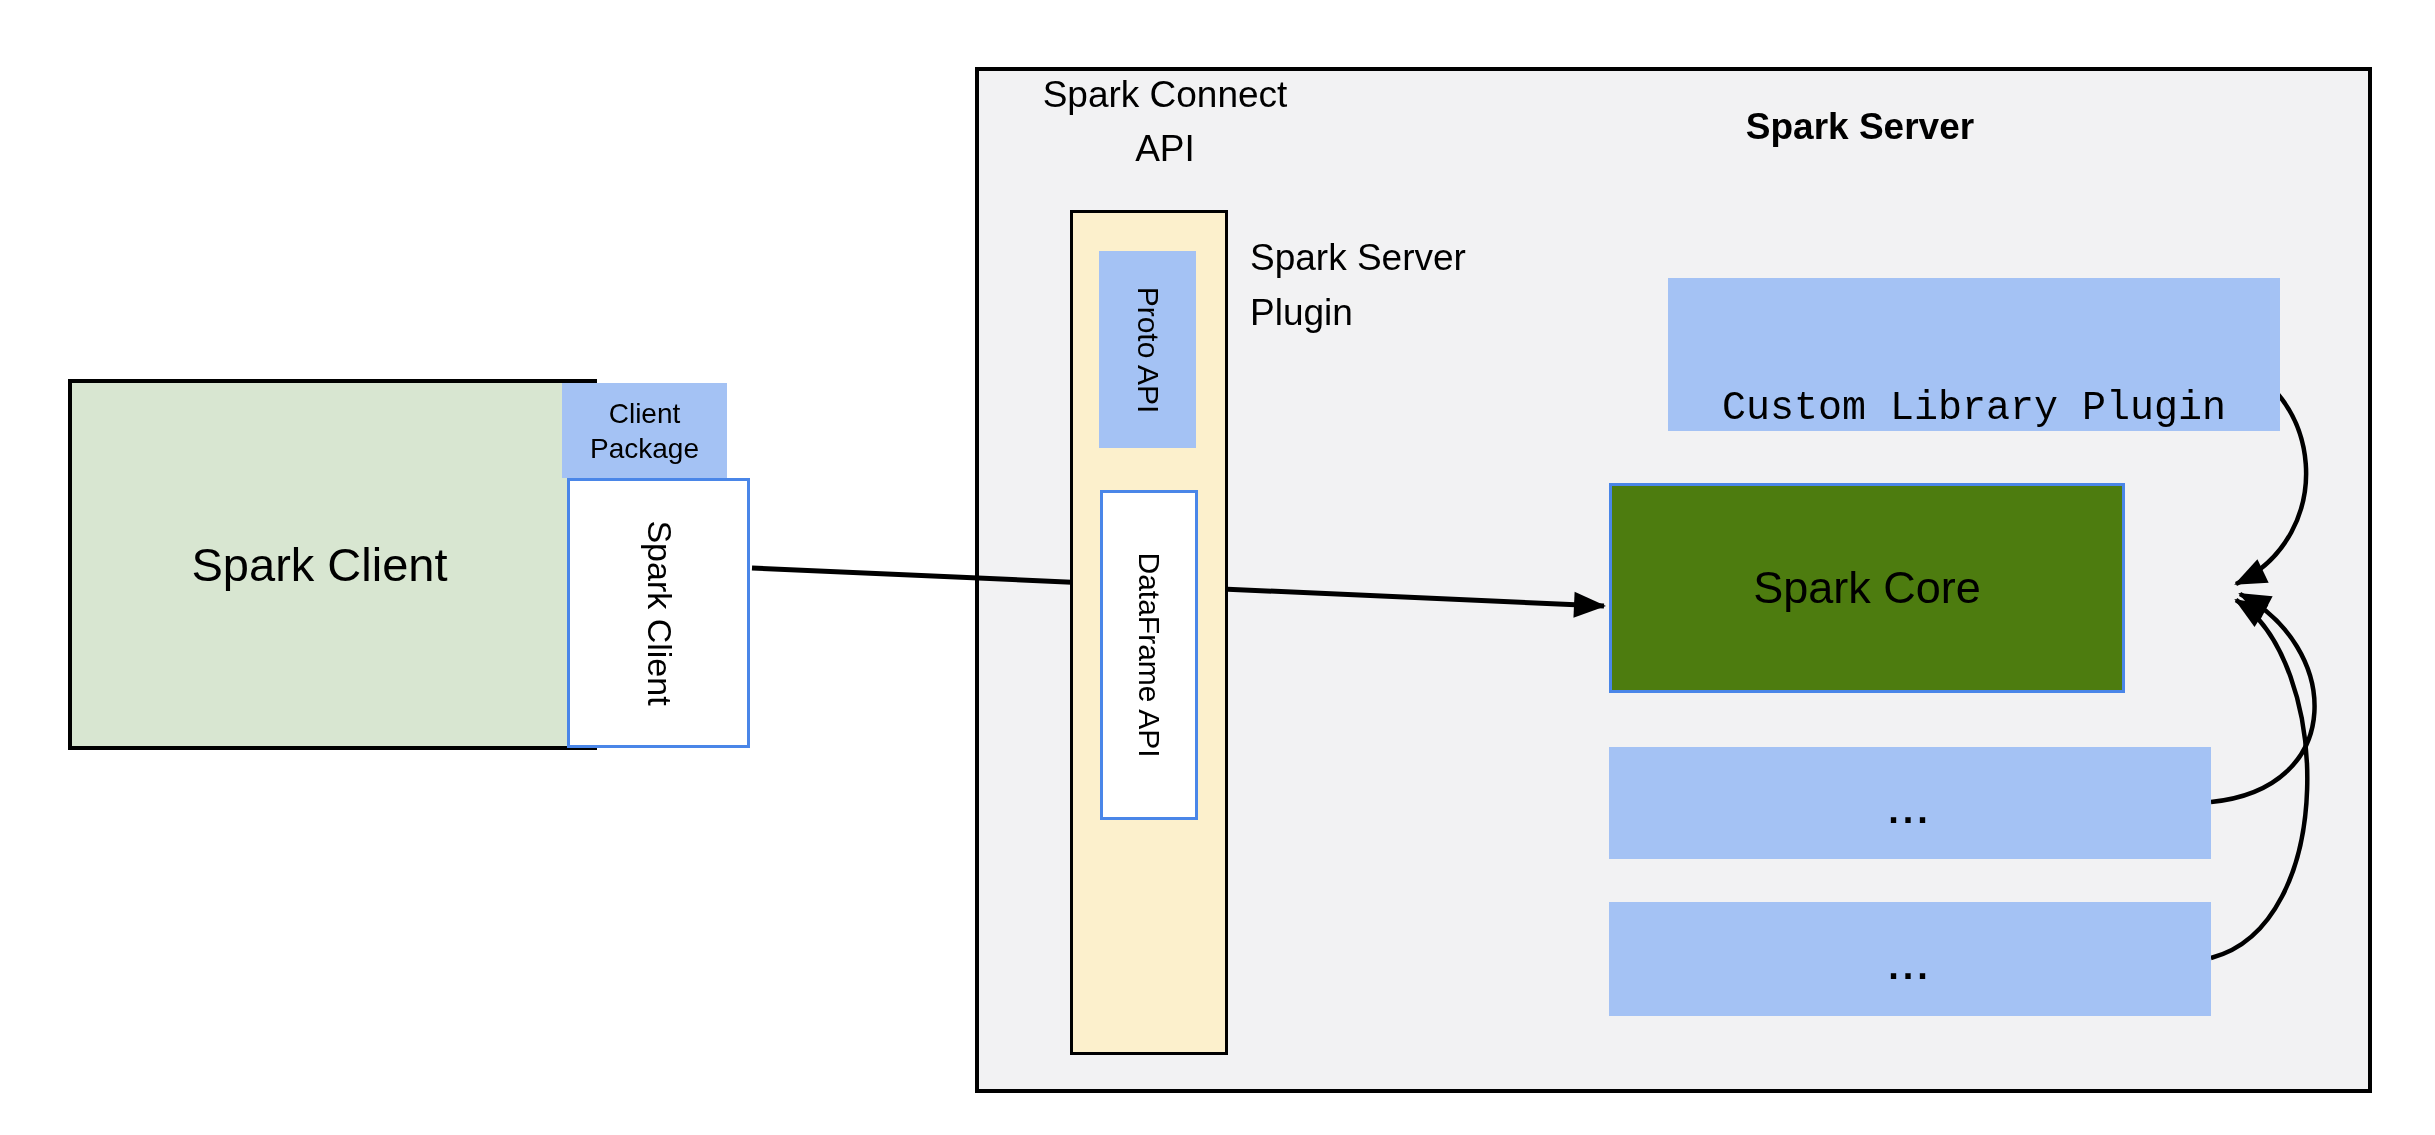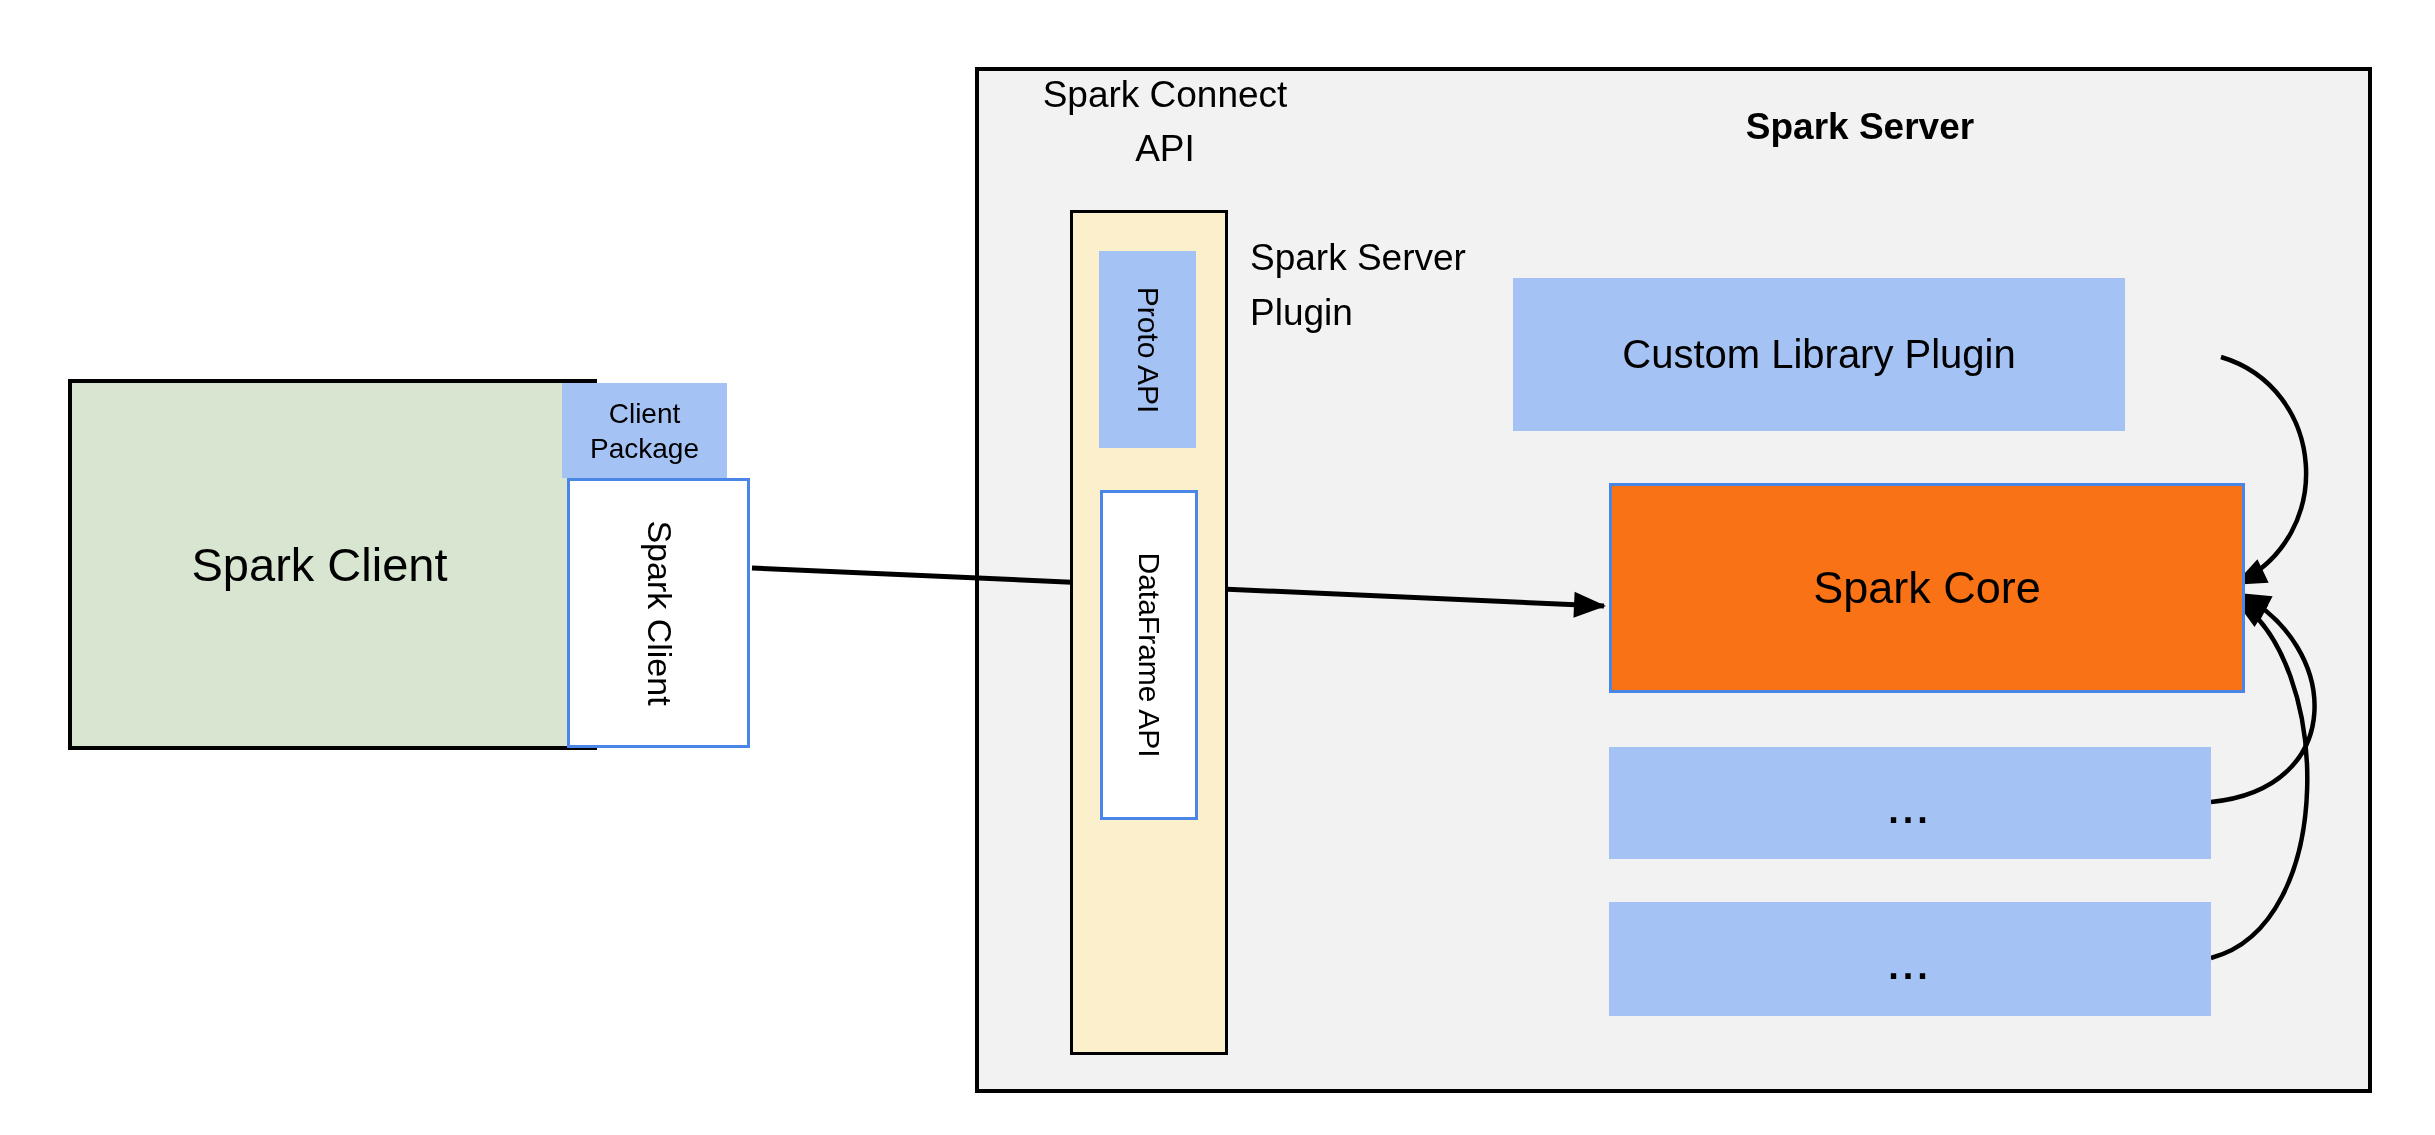--- a/index.html
+++ b/index.html
@@ -37,28 +37,29 @@
   }
   .vtext{
     position:absolute;left:50%;top:50%;
     transform:translate(-50%,-50%) rotate(90deg);
     white-space:nowrap;
   }
   .proto-box .vtext{font-size:30px;}
   .dataframe-box .vtext{font-size:30px;}
   
   .plugin-box{
-    left:1513px;top:278px;width:612px;height:153px;
+    left:1668px;top:278px;width:612px;height:153px;
     background:#a4c2f4;
-    display:flex;align-items:center;justify-content:center;
+    display:flex;align-items:flex-end;justify-content:center;
     font-size:40px;
+    font-family:Liberation Mono, monospace;
   }
   .core-box{
-    left:1609px;top:483px;width:636px;height:210px;
-    background:#f97316;border:3px solid #4a86e8;
+    left:1609px;top:483px;width:516px;height:210px;
+    background:#4d7c0f;border:3px solid #4a86e8;
     display:flex;align-items:center;justify-content:center;
     font-size:45px;
   }
   .dots-box{
     left:1609px;width:602px;
     background:#a4c2f4;
     display:flex;align-items:center;justify-content:center;
     font-size:38px;font-weight:bold;letter-spacing:4px;
     padding-top:14px;
   }

